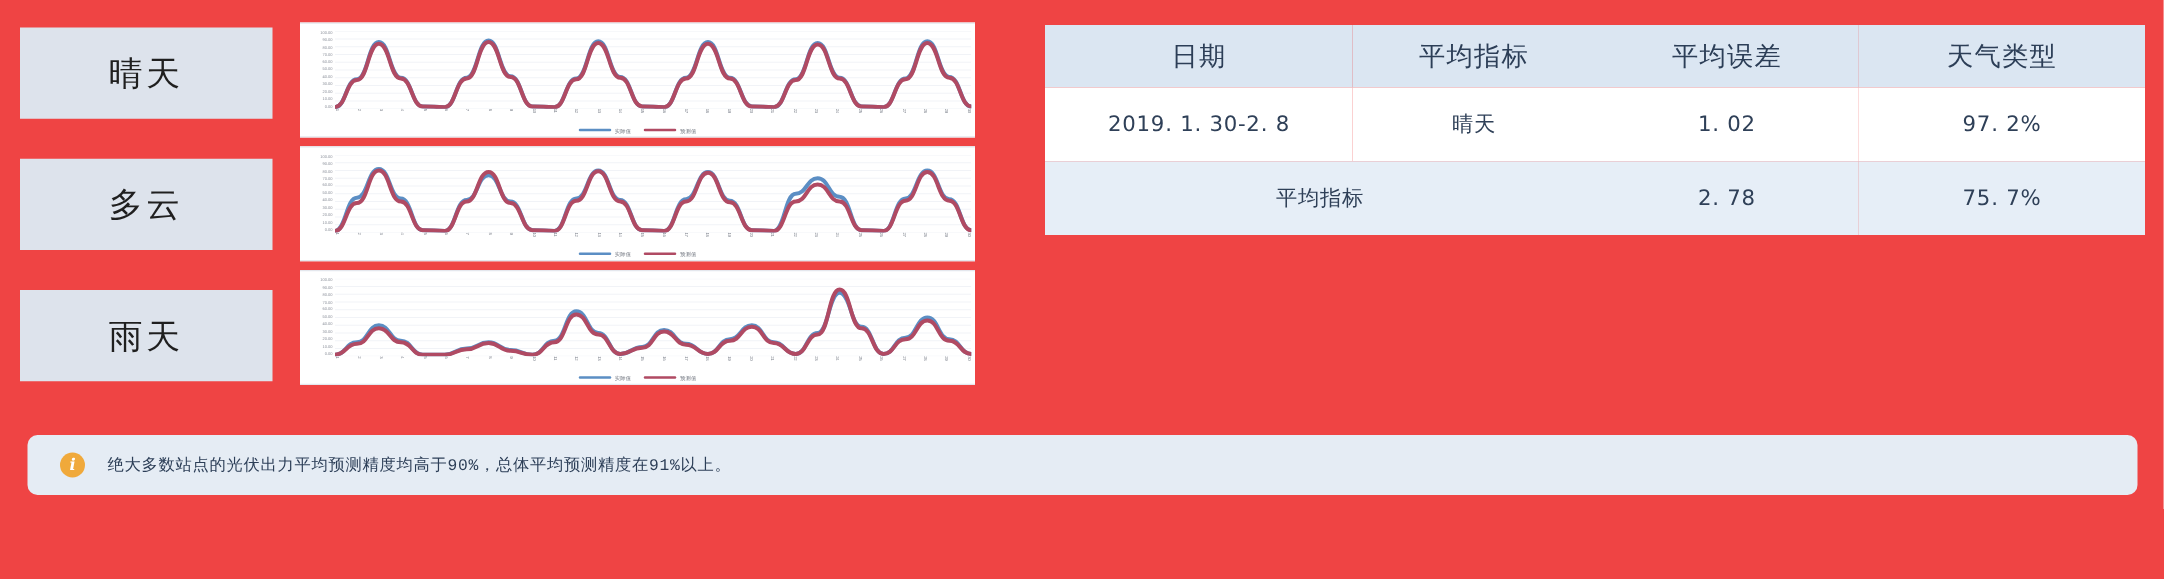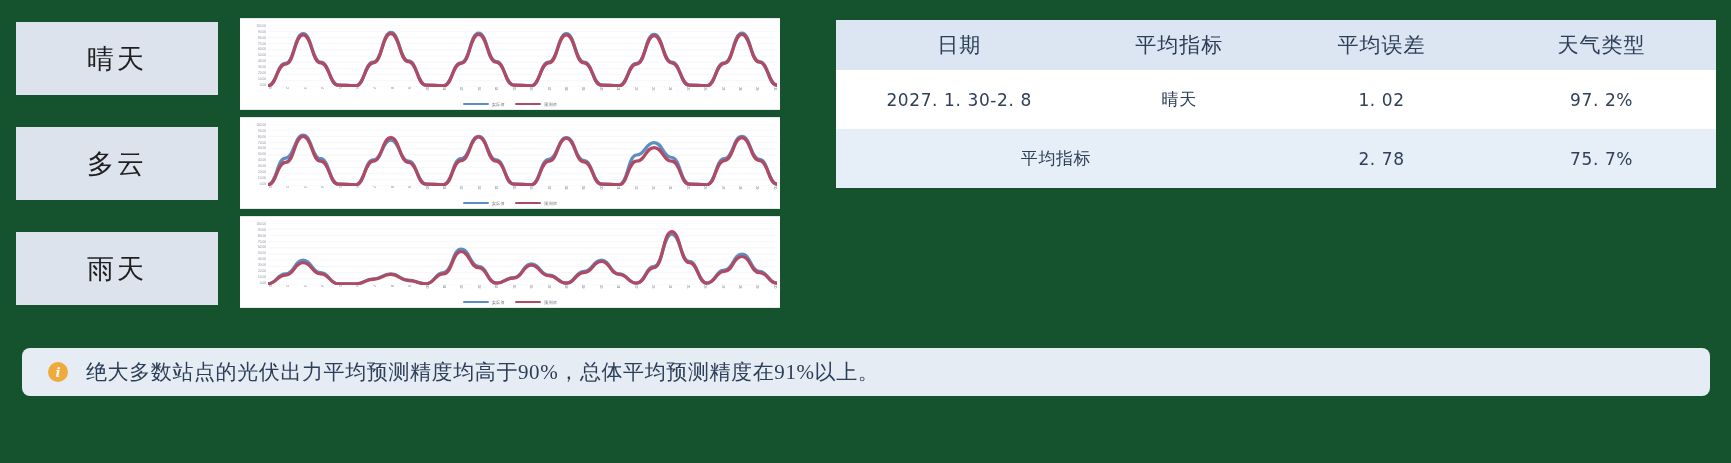--- a/index.html
+++ b/index.html
@@ -5,21 +5,21 @@
   html, body {
     margin: 0;
     padding: 0;
     background: #ffffff;
     font-family: "Liberation Sans", "DejaVu Sans", sans-serif;
   }
   #root {
     position: relative;
     width: 1731px;
     height: 463px;
-    background: #14532d;
+    background: #ef4444;
     overflow: hidden;
   }
 
   
   .weather-col {
     position: absolute;
     left: 16px;
     top: 22px;
     width: 202px;
     height: 283px;
@@ -181,24 +181,24 @@
     font-style: italic;
     font-weight: bold;
     display: flex;
     align-items: center;
     justify-content: center;
     flex: 0 0 auto;
     margin-right: 18px;
     font-family: "DejaVu Serif", serif;
   }
   .note-text {
-    font-size: 21px;
+    font-size: 13px;
     color: #2c3e57;
     letter-spacing: 0.6px;
-    font-family: Liberation Serif, serif;
+    font-family: Liberation Mono, monospace;
   }
 </style>
 </head>
 <body>
 
 <div id="root">
 
   <div class="weather-col">
     <div class="weather-chip">
       <span>晴天</span>
@@ -451,21 +451,21 @@
       <thead>
         <tr>
           <th>日期</th>
           <th>平均指标</th>
           <th>平均误差</th>
           <th>天气类型</th>
         </tr>
       </thead>
       <tbody>
         <tr class="odd">
-          <td>2027. 1. 30-2. 8</td>
+          <td>2019. 1. 30-2. 8</td>
           <td>晴天</td>
           <td>1. 02</td>
           <td>97. 2%</td>
         </tr>
         <tr class="even">
           <td colspan="2">平均指标</td>
           <td>2. 78</td>
           <td>75. 7%</td>
         </tr>
       </tbody>

